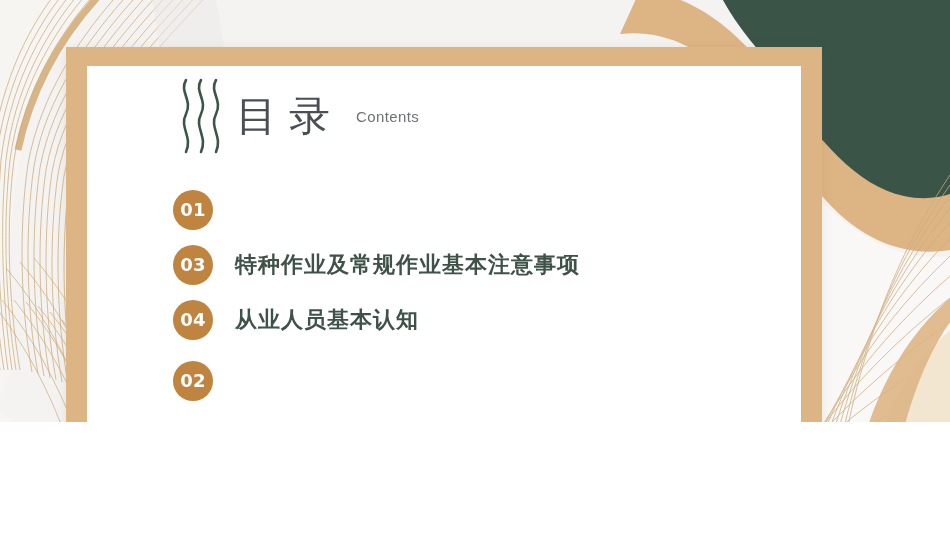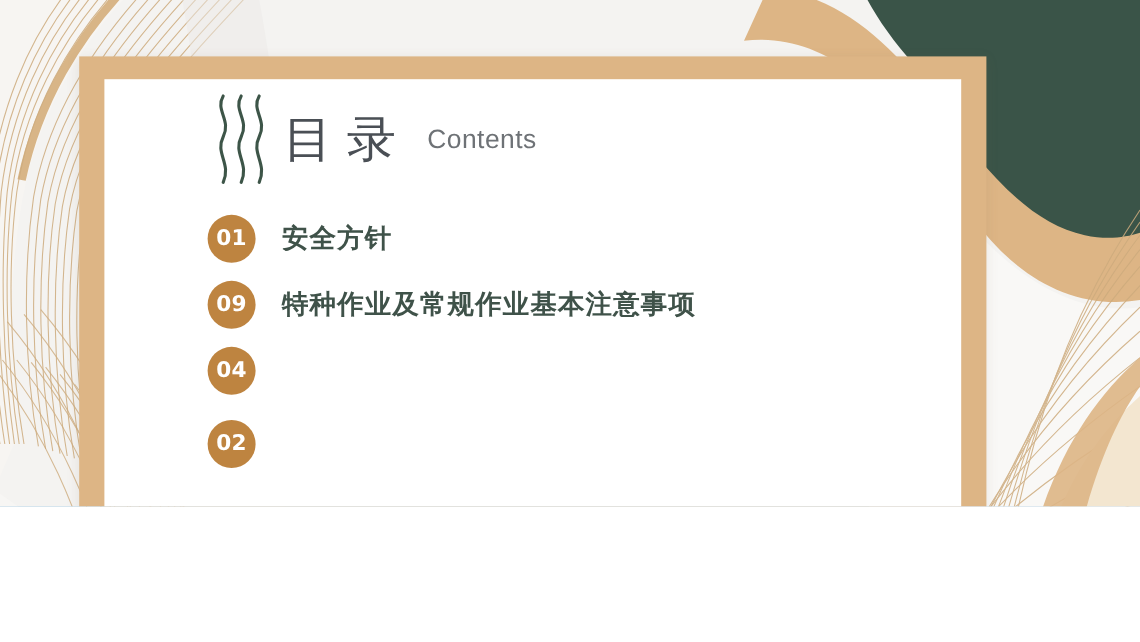--- a/index.html
+++ b/index.html
@@ -65,32 +65,32 @@
   .cn-title {
     font-size: 41px;
     line-height: 1;
     color: #4a4f55;
     letter-spacing: 12px;
     font-family: "DejaVu Sans", "Liberation Sans", sans-serif;
     font-weight: 400;
     white-space: nowrap;
   }
   .en-title {
-    font-size: 22px;
+    font-size: 15px;
     color: #6e7276;
     margin-left: 14px;
     letter-spacing: 0.4px;
     white-space: nowrap;
   }
 
   
   .toc {
     position: absolute;
     left: 86px;
-    top: 105px;
+    top: 116px;
     right: 30px;
   }
   .toc-item {
     display: flex;
     align-items: center;
     height: 55px;
   }
   .toc-item.last { margin-top: 6px; }
 
   .num-badge {
@@ -260,31 +260,31 @@
           </g>
         </svg>
         <span class="cn-title">目录</span>
         <span class="en-title">Contents</span>
       </div>
 
       <div class="toc">
 
         <div class="toc-item">
           <span class="num-badge">01</span>
-          <span class="toc-label">安全方针</span>
         </div>
 
 
         <div class="toc-item">
-          <span class="num-badge">09</span>
+          <span class="num-badge">03</span>
           <span class="toc-label">特种作业及常规作业基本注意事项</span>
         </div>
 
         <div class="toc-item">
           <span class="num-badge">04</span>
+          <span class="toc-label">从业人员基本认知</span>
         </div>
 
         <div class="toc-item last">
           <span class="num-badge">02</span>
         </div>
 
       </div>
     </div>
   </div>
 

